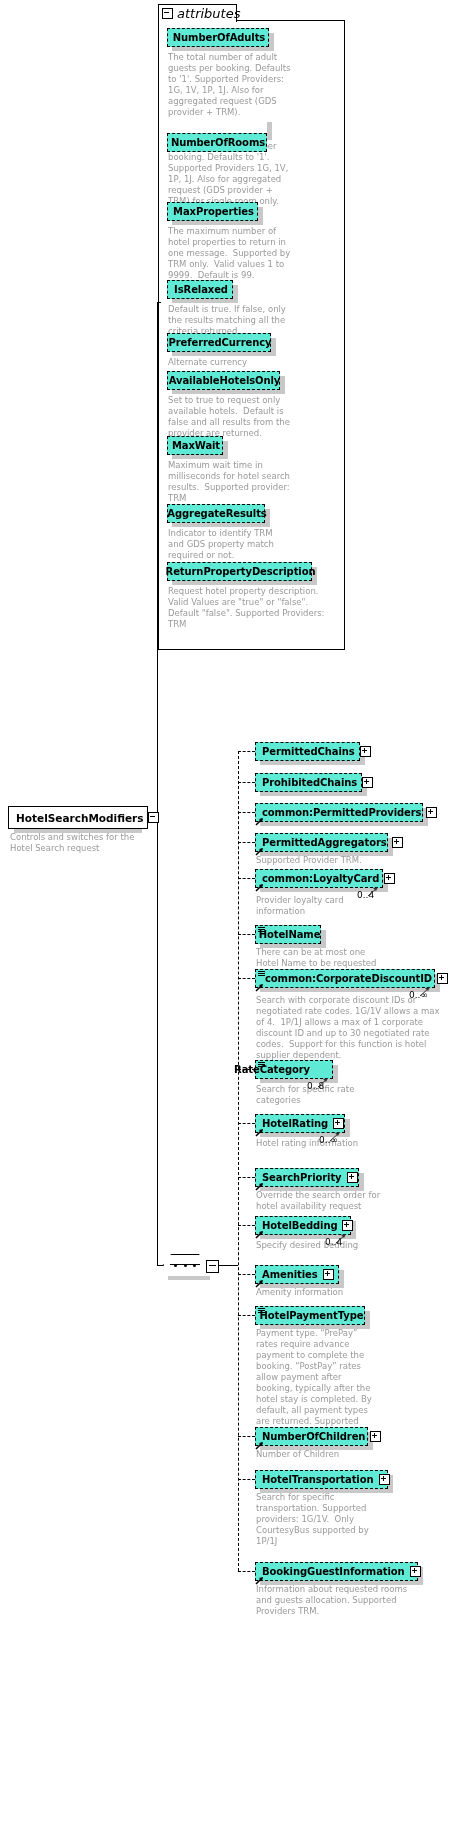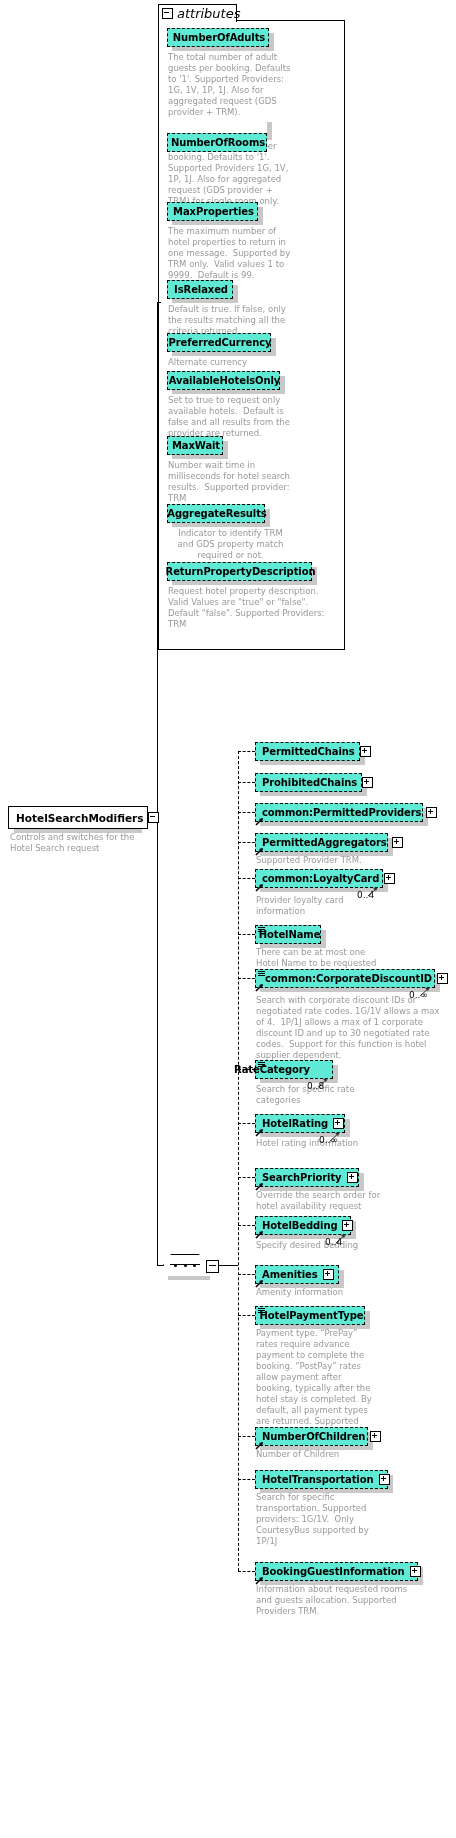--- a/index.html
+++ b/index.html
@@ -188,30 +188,30 @@
       </div>
       <div class="doc" style="left: 168px; top: 395px; width: 125px;">Set to true to request only
 available hotels.  Default is
 false and all results from the
 provider are returned.</div>
       <div class="shadow" style="left: 172px; top: 454px; width: 56px;"></div>
       <div class="shadow" style="left: 223px; top: 441px; width: 5px; height: 18px;"></div>
       <div class="node" style="left: 167px; top: 436px; width: 56px; justify-content: center;">
         <span class="nm">MaxWait</span>
       </div>
-      <div class="doc" style="left: 168px; top: 460px; width: 125px;">Number wait time in
+      <div class="doc" style="left: 168px; top: 460px; width: 125px;">Maximum wait time in
 milliseconds for hotel search
 results.  Supported provider:
 TRM</div>
       <div class="shadow" style="left: 172px; top: 522px; width: 98px;"></div>
       <div class="shadow" style="left: 265px; top: 509px; width: 5px; height: 18px;"></div>
       <div class="node" style="left: 167px; top: 504px; width: 98px; justify-content: center;">
         <span class="nm">AggregateResults</span>
       </div>
-      <div class="doc" style="left: 168px; top: 528px; width: 125px; text-align: center;">Indicator to identify TRM
+      <div class="doc" style="left: 168px; top: 528px; width: 125px;">Indicator to identify TRM
 and GDS property match
 required or not.</div>
       <div class="shadow" style="left: 172px; top: 580px; width: 145px;"></div>
       <div class="shadow" style="left: 312px; top: 567px; width: 5px; height: 18px;"></div>
       <div class="node" style="left: 167px; top: 562px; width: 145px; justify-content: center;">
         <span class="nm">ReturnPropertyDescription</span>
       </div>
       <div class="doc" style="left: 168px; top: 586px; width: 165px;">Request hotel property description.
 Valid Values are "true" or "false".
 Default "false". Supported Providers:

